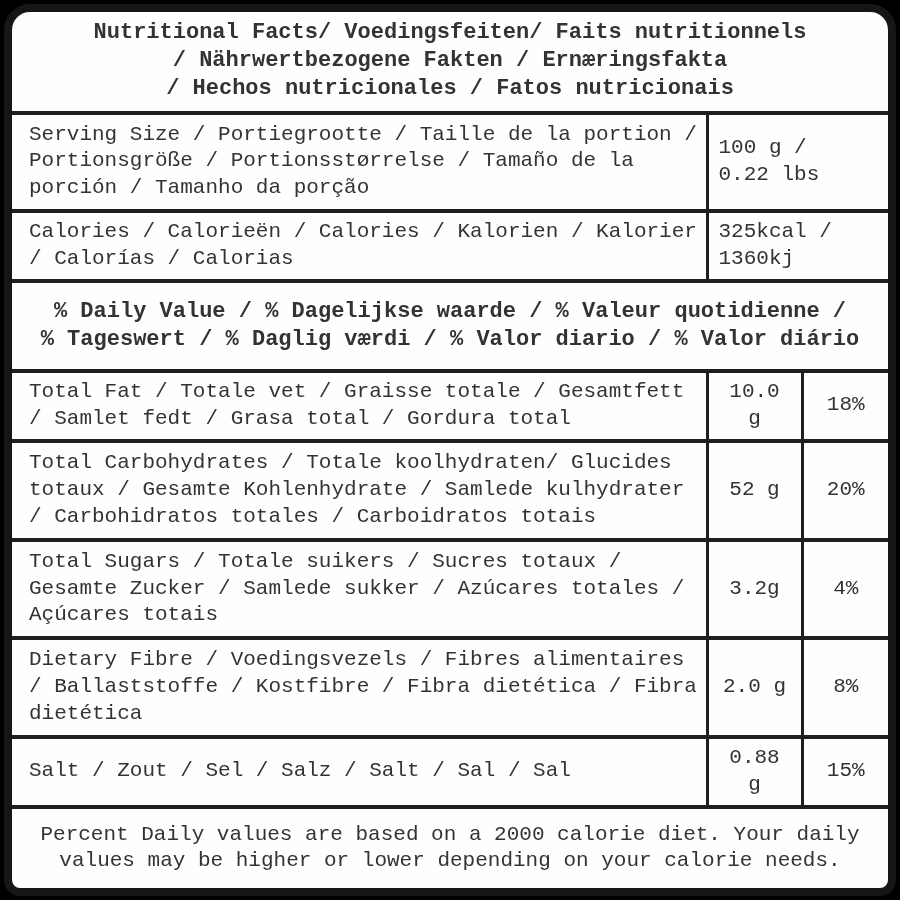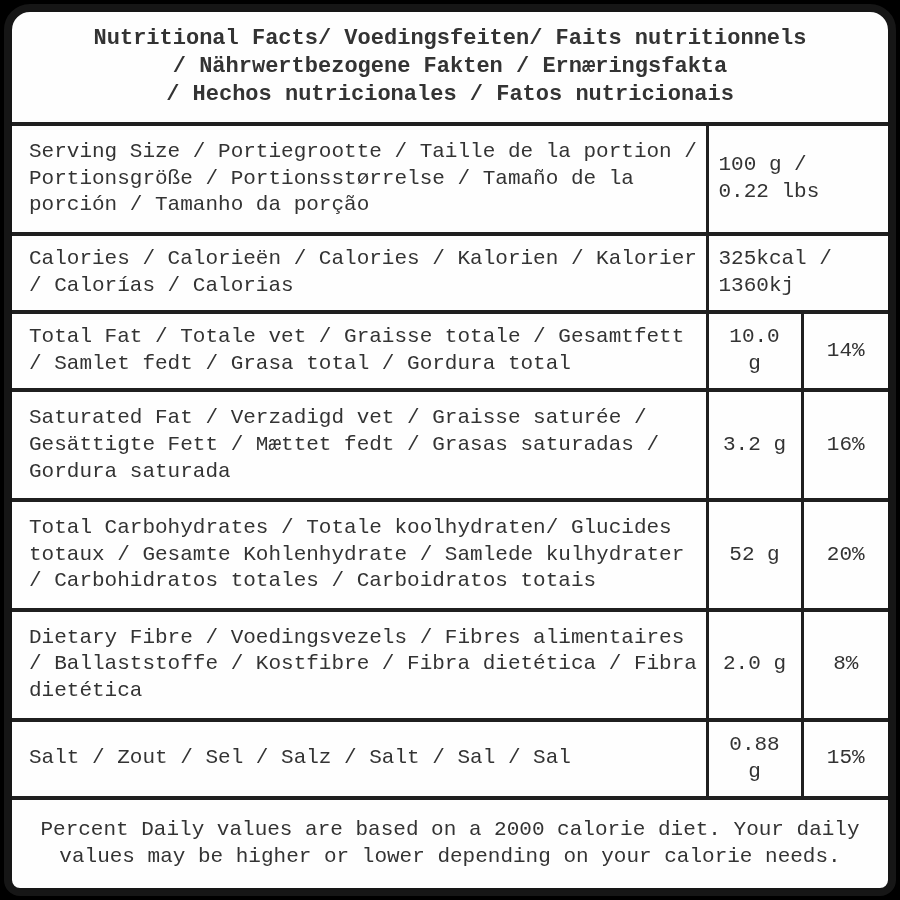--- a/index.html
+++ b/index.html
@@ -89,40 +89,43 @@
     </tr>
 
     <tr class="r-calories">
       <td class="c-left">Calories / Calorieën / Calories / Kalorien / Kalorier / Calorías / Calorias</td>
       <td colspan="2" class="c-right">
         <div>325kcal /</div>
         <div>1360kj</div>
       </td>
     </tr>
 
+    <tr class="r-dv">
+      <td colspan="3" class="c-center c-bold c-title balance">% Daily Value / % Dagelijkse waarde / % Valeur quotidienne / % Tageswert / % Daglig værdi / % Valor diario / % Valor diário</td>
+    </tr>
 
     <tr class="r-fat">
       <td class="c-left">Total Fat / Totale vet / Graisse totale / Gesamtfett / Samlet fedt / Grasa total / Gordura total</td>
       <td class="c-center">10.0 g</td>
-      <td class="c-center">14%</td>
+      <td class="c-center">18%</td>
     </tr>
 
-    <tr class="r-satfat">
-      <td class="c-left">Saturated Fat / Verzadigd vet / Graisse saturée / Gesättigte Fett / Mættet fedt / Grasas saturadas / Gordura saturada</td>
-      <td class="c-center">3.2 g</td>
-      <td class="c-center">16%</td>
-    </tr>
 
 
     <tr class="r-carbs">
       <td class="c-left">Total Carbohydrates / Totale koolhydraten/ Glucides totaux / Gesamte Kohlenhydrate / Samlede kulhydrater / Carbohidratos totales / Carboidratos totais</td>
       <td class="c-center">52 g</td>
       <td class="c-center">20%</td>
     </tr>
 
+    <tr class="r-sugars">
+      <td class="c-left">Total Sugars / Totale suikers / Sucres totaux / Gesamte Zucker / Samlede sukker / Azúcares totales / Açúcares totais</td>
+      <td class="c-center">3.2g</td>
+      <td class="c-center">4%</td>
+    </tr>
 
     <tr class="r-fibre">
       <td class="c-left">Dietary Fibre / Voedingsvezels / Fibres alimentaires / Ballaststoffe / Kostfibre / Fibra dietética / Fibra dietética</td>
       <td class="c-center">2.0 g</td>
       <td class="c-center">8%</td>
     </tr>
 
 
     <tr class="r-salt">
       <td class="c-left">Salt / Zout / Sel / Salz / Salt / Sal / Sal</td>

